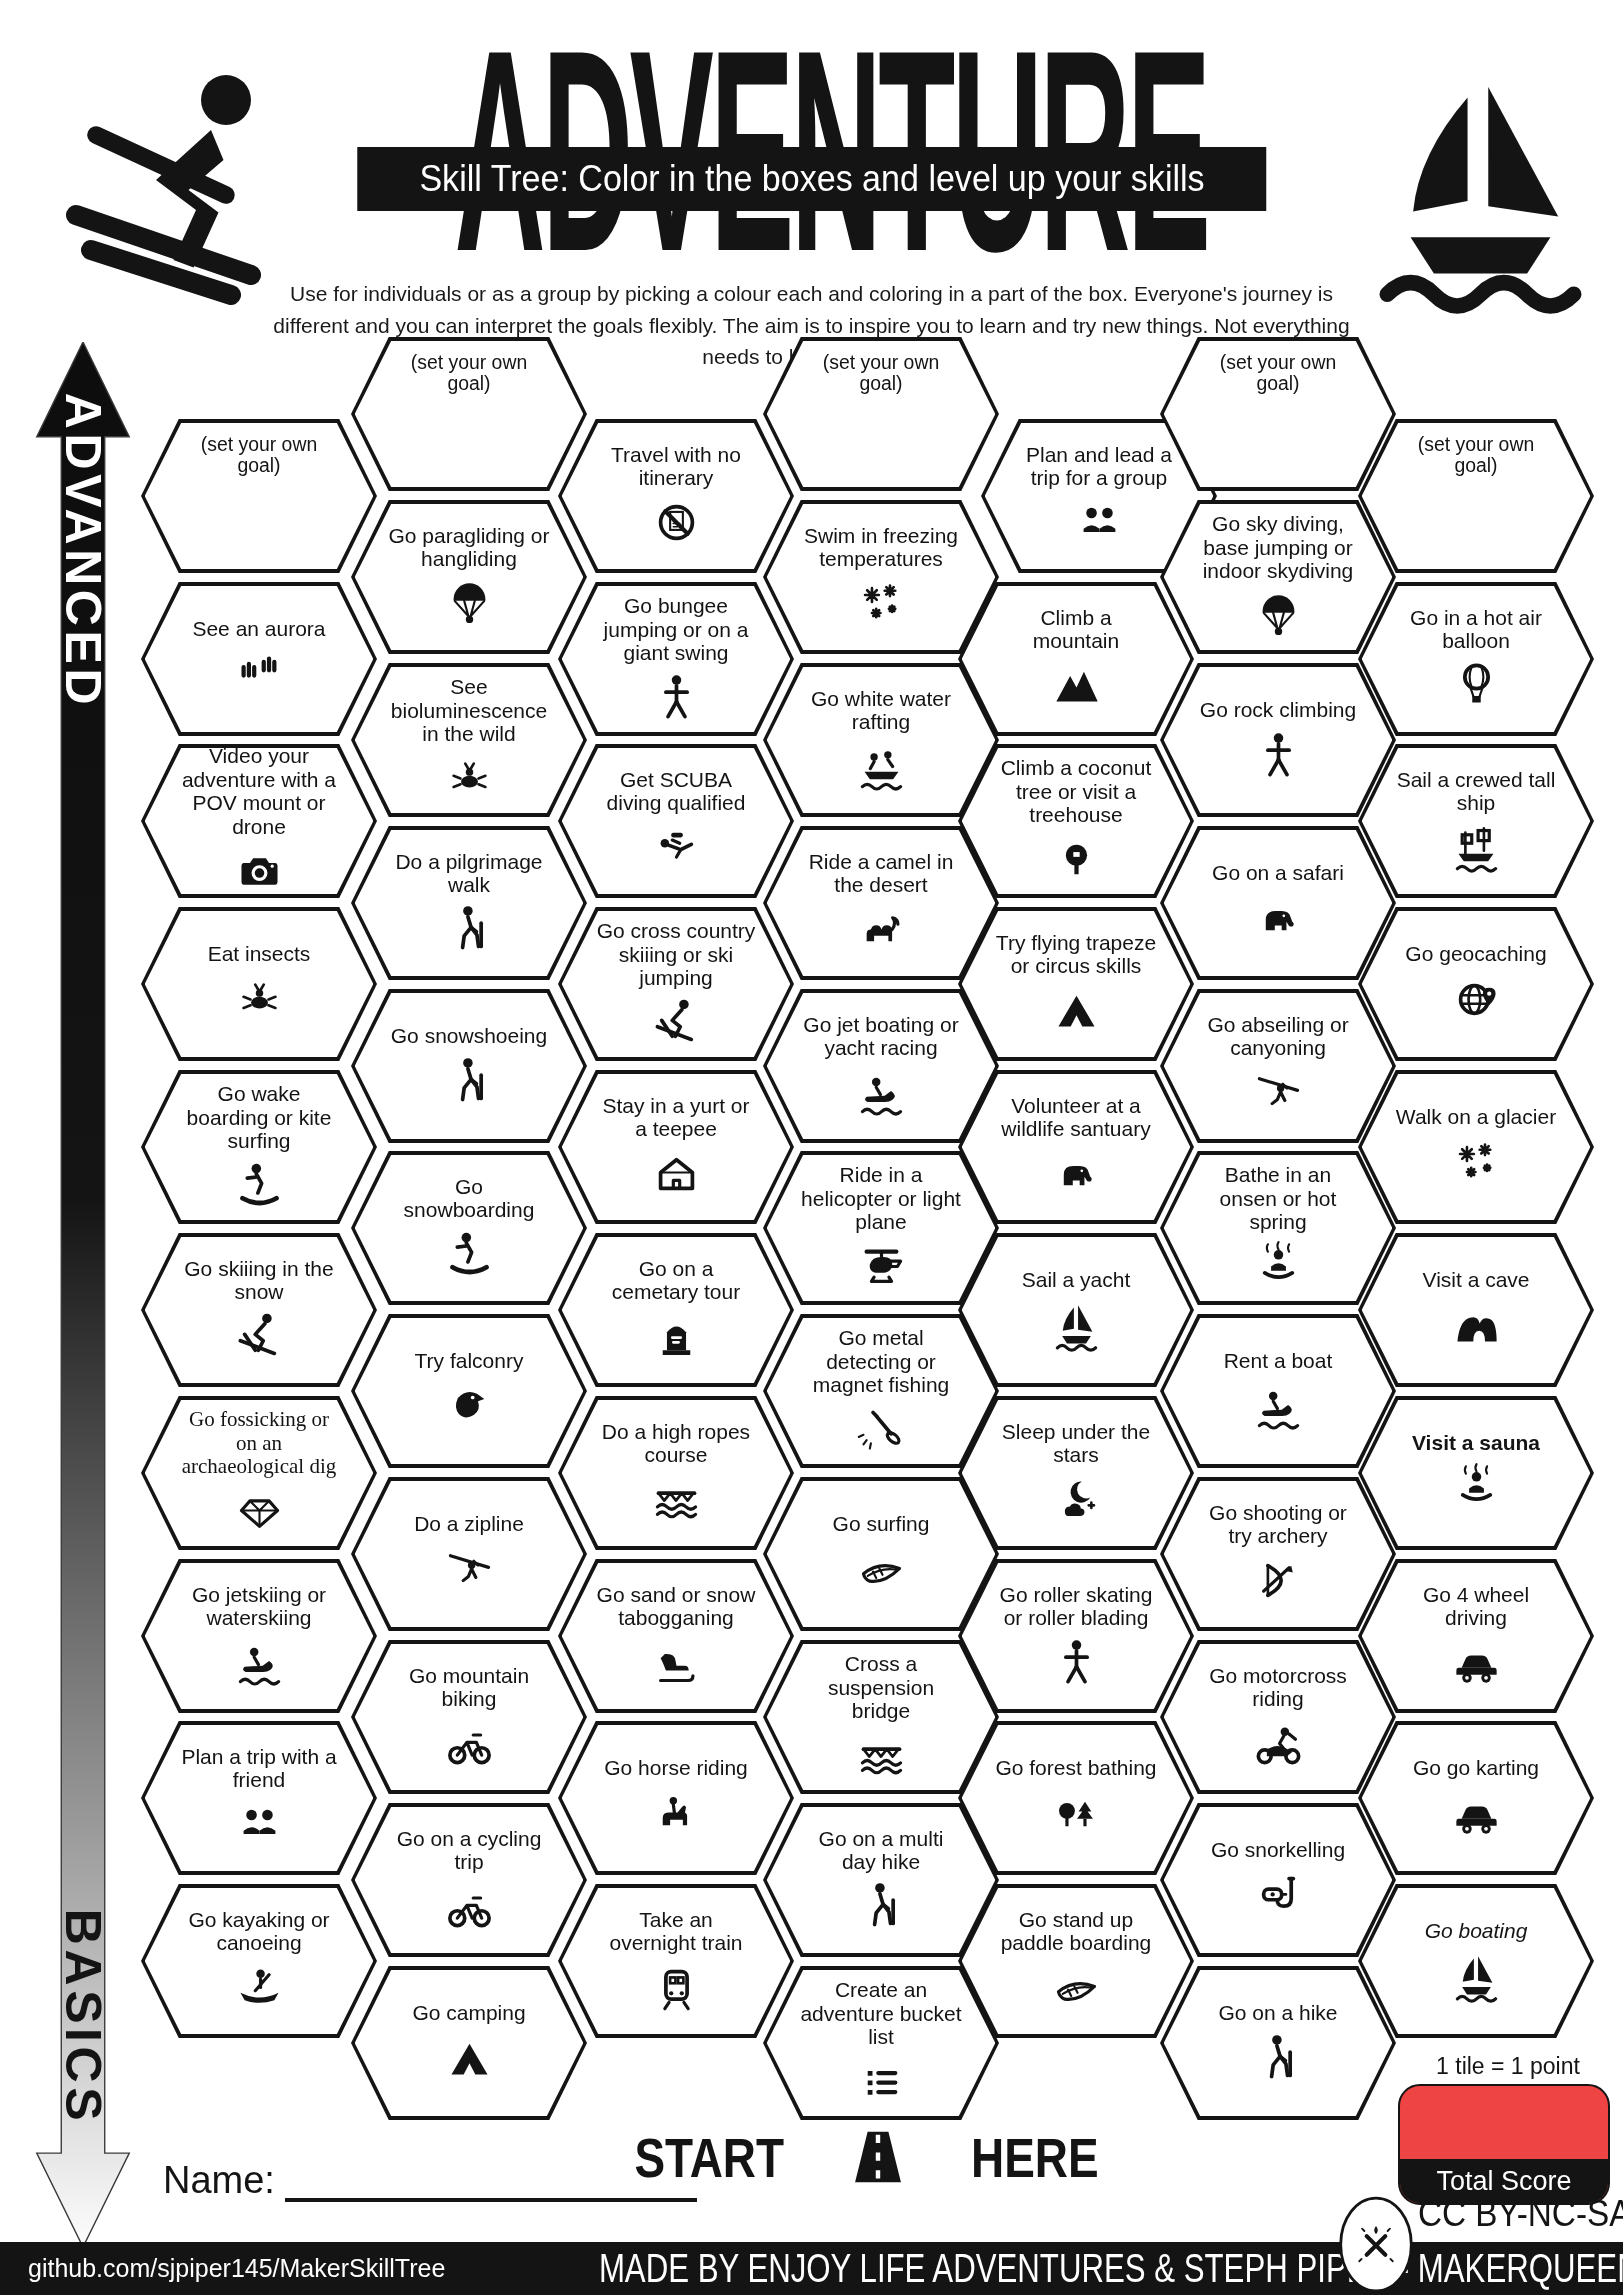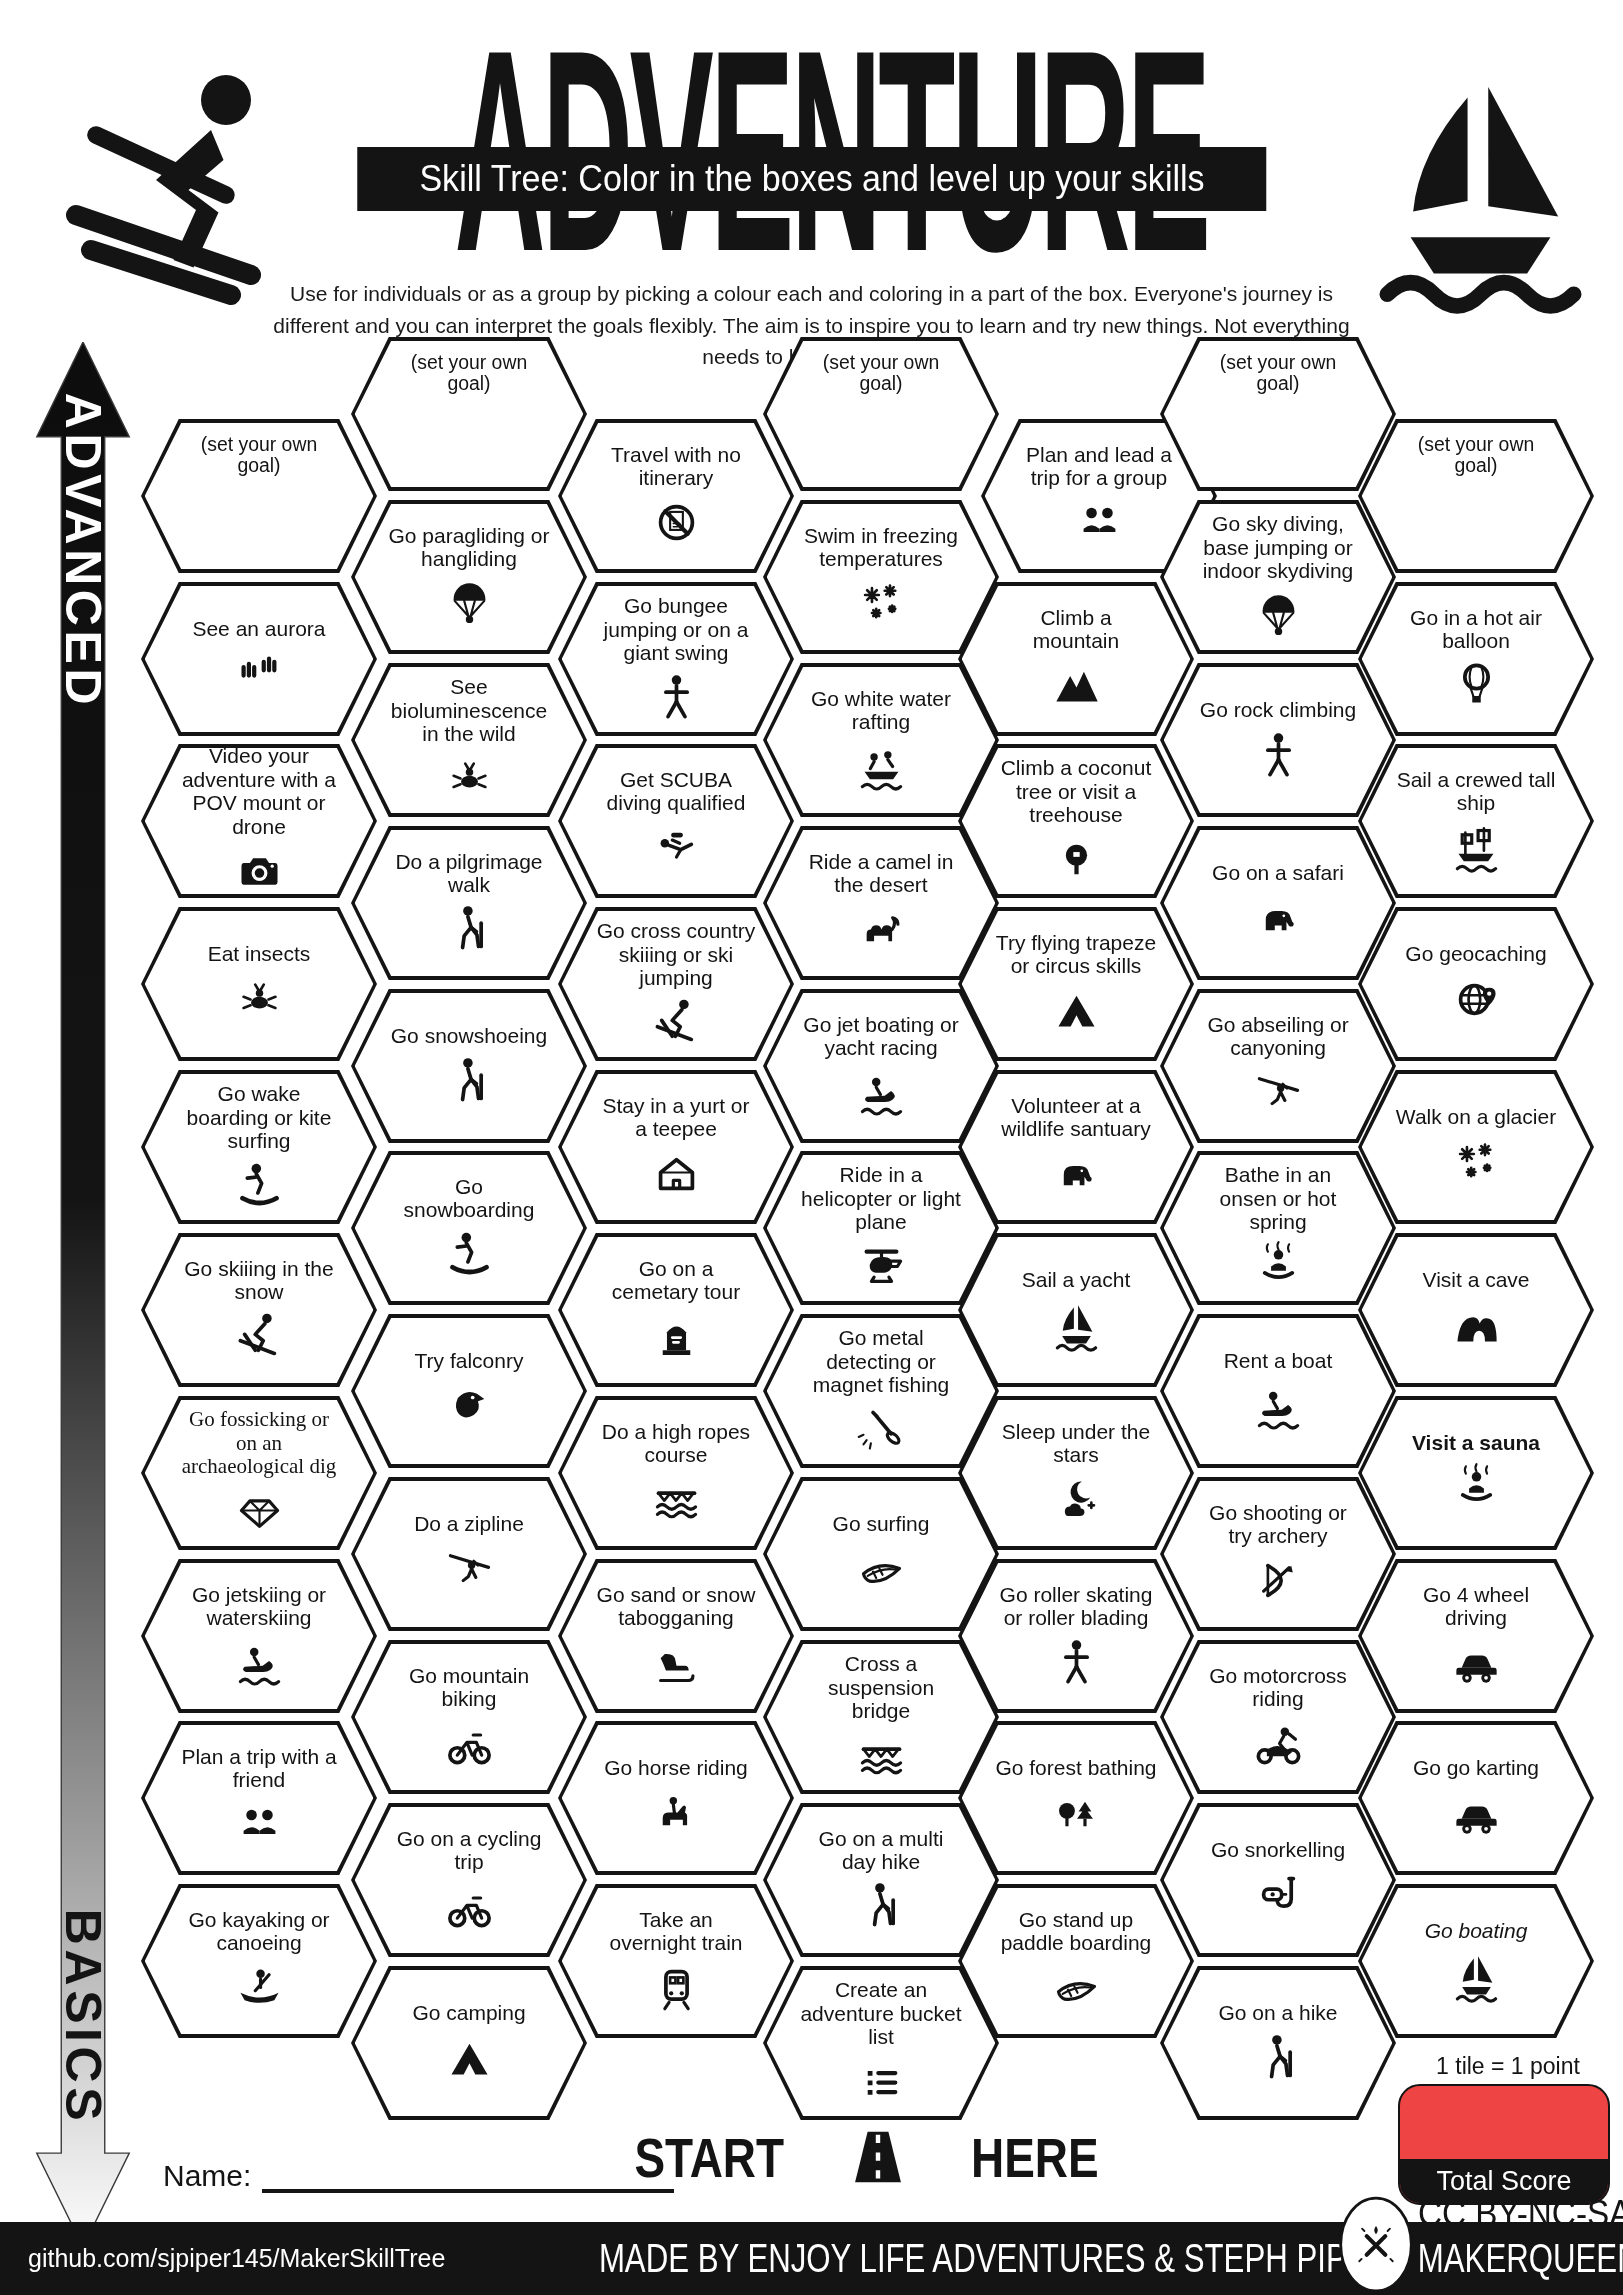--- a/index.html
+++ b/index.html
@@ -36,33 +36,33 @@
   .hexlabel{font-size:21px;line-height:1.12;text-align:center;}
   .hex.goal-hex .hexlabel{font-size:19.4px;}
   .hexicon{display:block;}
   .hexicon svg{width:53px;height:53px;display:block;}
   
   #start-here{position:absolute;left:532px;top:2120px;width:666px;display:flex;
               align-items:center;justify-content:center;gap:20.4px;}
   .start-word{font-size:56px;font-weight:bold;transform:scaleX(.82);white-space:nowrap;}
   #road-icon svg{width:116px;height:74px;display:block;}
   #name-row{position:absolute;left:163px;top:2159px;display:flex;align-items:flex-end;}
-  #name-label{font-size:30px;}
+  #name-label{font-size:38px;}
   #name-underline{width:412px;border-bottom:4.2px solid #141414;margin-left:10.2px;height:27px;}
   #tile-note{position:absolute;left:1406px;top:2053px;width:204px;text-align:center;font-size:23px;}
   #score-box{position:absolute;left:1398px;top:2084px;width:212px;height:121px;
              border:2.8px solid #141414;border-radius:22px;background:#ef4444;box-sizing:border-box;overflow:hidden;}
   #score-bar{position:absolute;left:0;right:0;bottom:0;height:44px;background:#141414;color:#fff;
              display:flex;align-items:center;justify-content:center;font-size:27px;}
   #license-badge{position:absolute;left:1336px;top:2192px;width:80px;height:105px;z-index:5;}
   #license-badge svg{width:100%;height:100%;}
   #license-text{position:absolute;left:1418px;top:2193px;width:194px;font-size:37px;
                 transform:scaleX(.9);transform-origin:left center;white-space:nowrap;}
   
-  #footer-bar{position:absolute;left:0;right:0;bottom:0;height:73px;background:#141414;color:#fff;
+  #footer-bar{position:absolute;left:0;right:0;bottom:0;height:53px;background:#141414;color:#fff;
               display:flex;align-items:center;justify-content:space-between;
               padding:0 28px;box-sizing:border-box;}
   #footer-left,#footer-right{font-size:25px;}
   #footer-center{font-size:40px;transform:scaleX(.78);transform-origin:center;white-space:nowrap;}
 </style>
 </head>
 <body>
 
 <div class="page">
 

